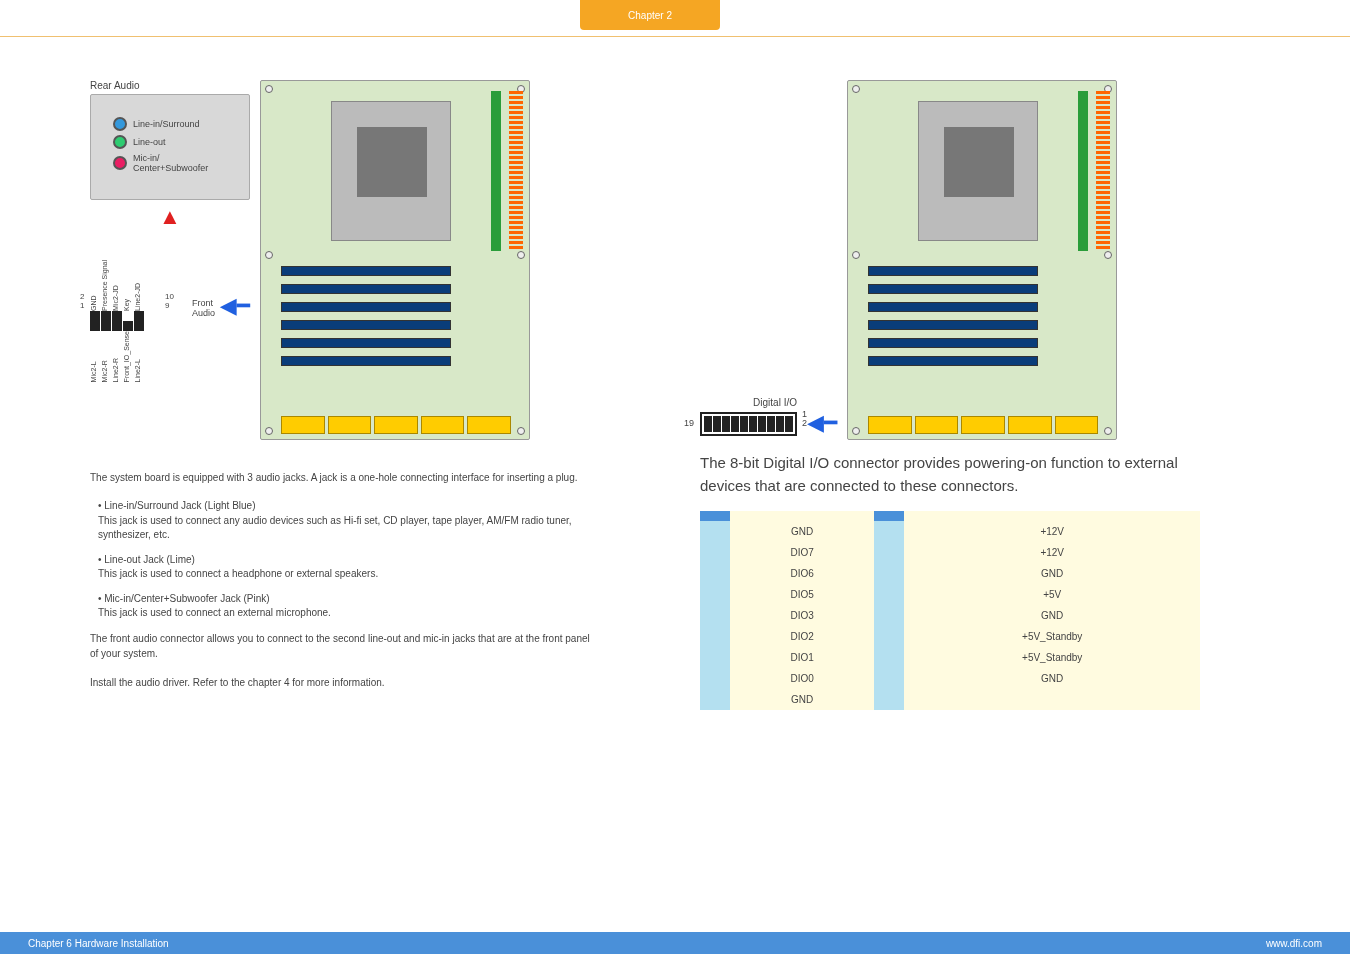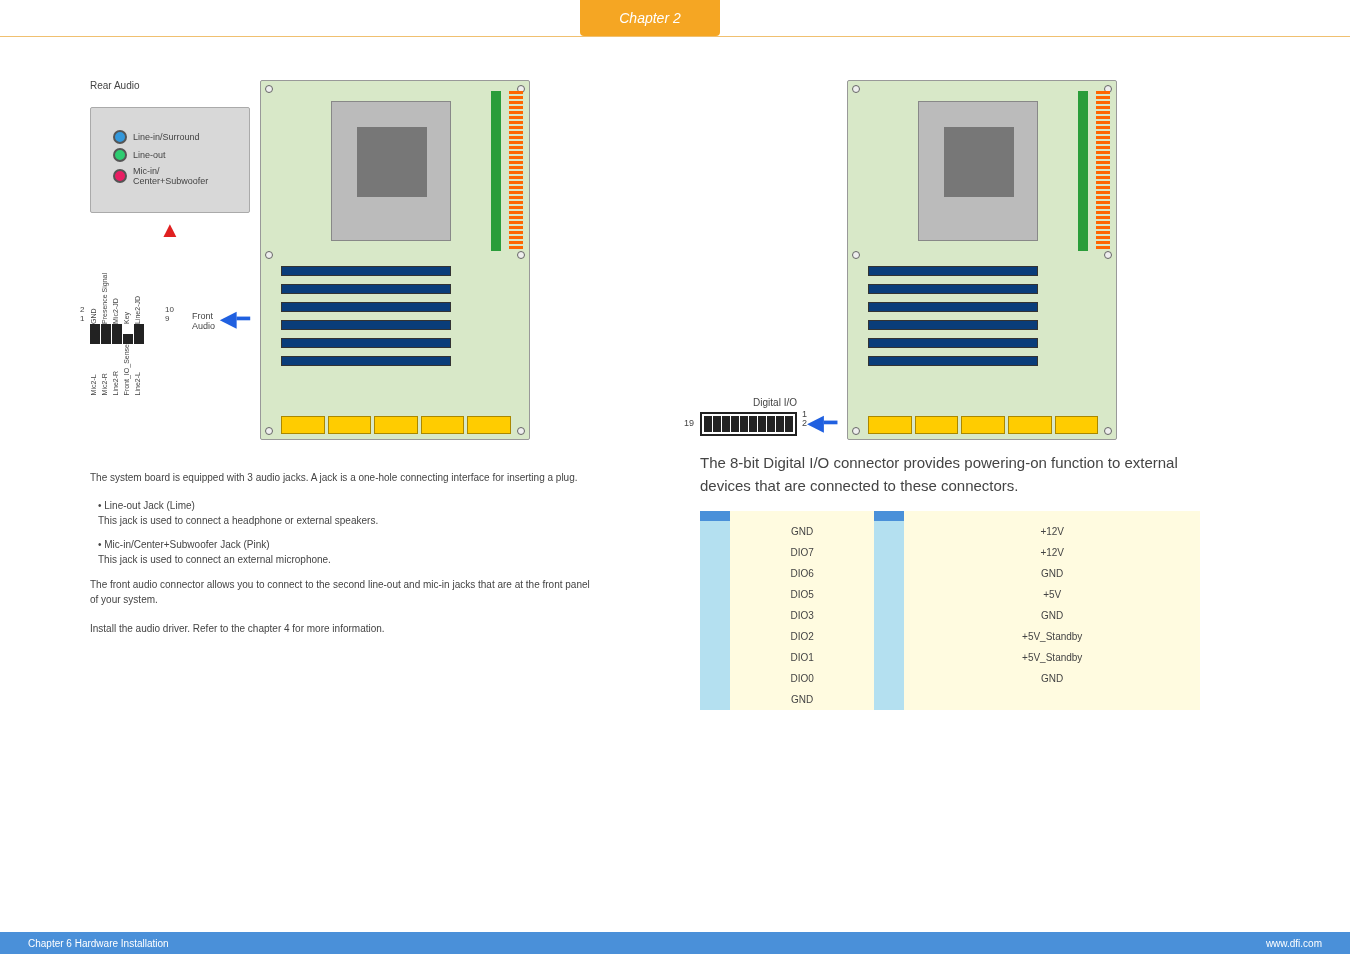--- a/index.html
+++ b/index.html
@@ -1,40 +1,40 @@
 <!DOCTYPE html>
 <html><head>
 <meta charset="utf-8">
 <style>
   * { box-sizing: border-box; margin: 0; padding: 0; }
   body { font-family: Arial, sans-serif; font-size: 11px; color: #444; background: #fff; width: 1350px; height: 954px; position: relative; }
 
   .chapter-banner { position: absolute; top: 0; left: 0; right: 0; height: 44px; }
   .chapter-line { position: absolute; top: 36px; left: 0; right: 0; height: 1px; background: #f0c070; }
-  .chapter-tab { position: absolute; top: 0; left: 580px; width: 140px; height: 36px; background: #f5a623; color: #fff; display: flex; align-items: center; justify-content: center; font-size: 14px; border-radius: 0 0 4px 4px; font-style: italic; }
+  .chapter-tab { position: absolute; top: 0; left: 580px; width: 140px; height: 30px; background: #f5a623; color: #fff; display: flex; align-items: center; justify-content: center; font-size: 10px; border-radius: 0 0 4px 4px; }
 
   .left-col { position: absolute; top: 80px; left: 90px; width: 500px; }
   .right-col { position: absolute; top: 80px; left: 700px; width: 500px; }
 
   .mb-diagram { width: 270px; height: 360px; background: #d8e8c8; border: 1px solid #999; position: relative; border-radius: 2px; }
   .mb-screw { width: 8px; height: 8px; border: 1px solid #666; border-radius: 50%; position: absolute; background: #eee; }
   .mb-s1 { top: 4px; left: 4px; } .mb-s2 { top: 4px; right: 4px; } .mb-s3 { bottom: 4px; left: 4px; } .mb-s4 { bottom: 4px; right: 4px; }
   .mb-s5 { top: 170px; right: 4px; } .mb-s6 { top: 170px; left: 4px; }
   .cpu-sock { position: absolute; top: 20px; left: 70px; width: 120px; height: 140px; border: 1px solid #888; background: #bbb; }
   .cpu-sock::after { content: ''; position: absolute; top: 25px; left: 25px; width: 70px; height: 70px; background: #777; }
   .ram-slots { position: absolute; top: 10px; right: 6px; width: 14px; height: 160px; background: repeating-linear-gradient(180deg, #ff6600, #ff6600 3px, #d8e8c8 3px, #d8e8c8 5px); }
   .dimm { position: absolute; top: 10px; right: 28px; width: 10px; height: 160px; background: #2a9d3a; }
   .pci-slots { position: absolute; top: 185px; left: 20px; width: 170px; height: 150px; display: flex; flex-direction: column; gap: 8px; }
   .pci-slot { height: 10px; background: #0a3d7a; border: 1px solid #333; }
   .io-strip { position: absolute; bottom: 5px; left: 20px; width: 230px; height: 18px; display: flex; gap: 3px; }
   .io-strip span { flex: 1; background: #ffcc00; border: 1px solid #aa8800; }
 
   .left-diagram-wrap { display: flex; align-items: flex-start; gap: 10px; margin-bottom: 30px; position: relative; }
   .rear-audio-box { width: 160px; }
-  .rear-title { font-size: 10px; margin-bottom: 16px; }
+  .rear-title { font-size: 10px; margin-bottom: 3px; }
   .audio-jacks { border: 1px solid #aaa; background: #d8d8d8; padding: 22px; border-radius: 2px; }
   .jack-row { display: flex; align-items: center; gap: 6px; margin-bottom: 4px; font-size: 9px; }
   .jack { width: 14px; height: 14px; border-radius: 50%; border: 2px solid #555; }
   .jack-blue { background: #3498db; } .jack-green { background: #2ecc71; } .jack-pink { background: #e91e63; }
 
   .front-audio-conn { margin-top: 10px; position: relative; font-size: 8px; }
   .fa-pins { display: flex; gap: 1px; }
   .fa-pin { width: 10px; height: 10px; background: #222; }
   .fa-pins-row2 { display: flex; gap: 1px; }
   .fa-label-top { display: flex; gap: 1px; font-size: 7px; }
@@ -174,20 +174,21 @@
           <span></span>
           <span></span>
           <span></span>
         </div>
     </div>
   </div>
 
   <p class="body-text">The system board is equipped with 3 audio jacks. A jack is a one-hole connecting interface for inserting a plug.</p>
 
   <ul class="bullets">
+    <li><span class="item-body"><span>Line-in/Surround Jack (Light Blue)</span><br><span>This jack is used to connect any audio devices such as Hi-fi set, CD player, tape player, AM/FM radio tuner, synthesizer, etc.</span></span></li>
     <li><span class="item-body"><span>Line-out Jack (Lime)</span><br><span>This jack is used to connect a headphone or external speakers.</span></span></li>
     <li><span class="item-body"><span>Mic-in/Center+Subwoofer Jack (Pink)</span><br><span>This jack is used to connect an external microphone.</span></span></li>
   </ul>
 
   <p class="body-text">The front audio connector allows you to connect to the second line-out and mic-in jacks that are at the front panel of your system.</p>
 
   <p class="body-text">Install the audio driver. Refer to the chapter 4 for more information.</p>
 </div>
 
 <div class="right-col">

